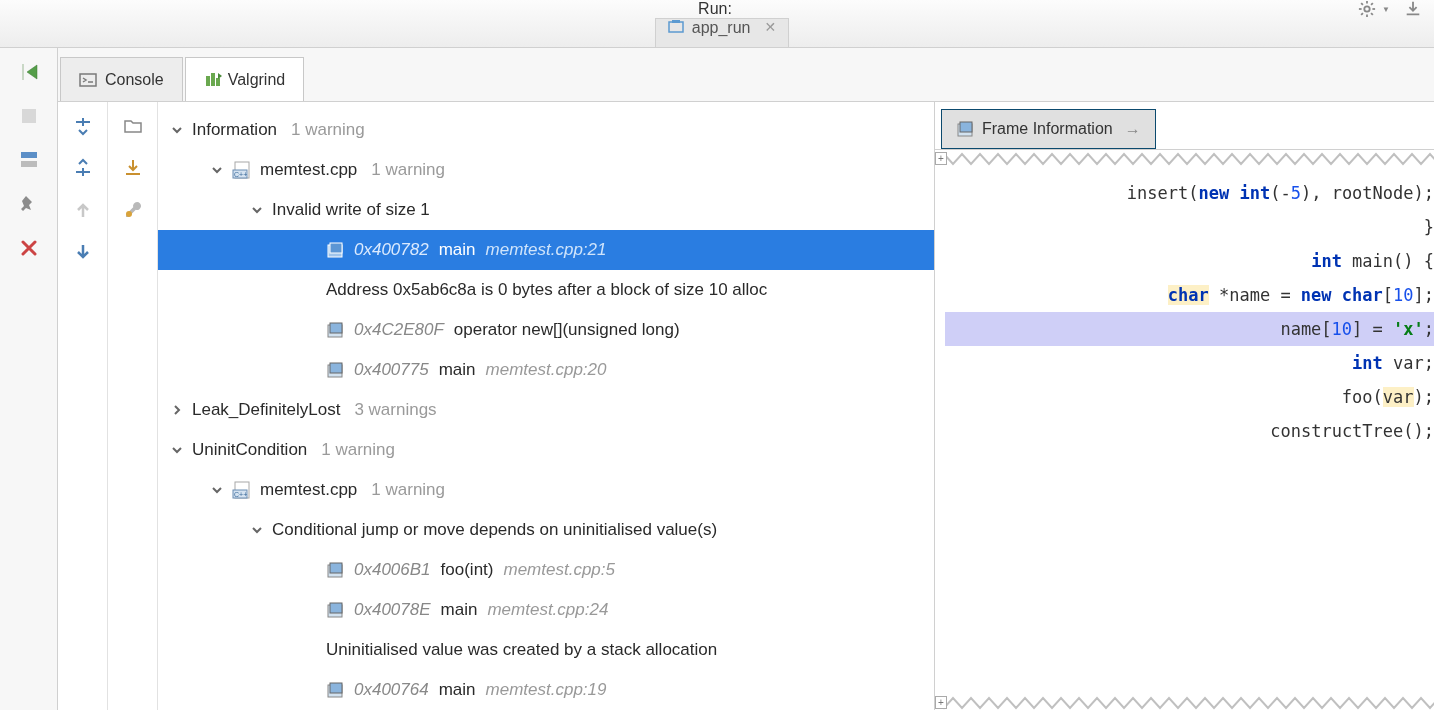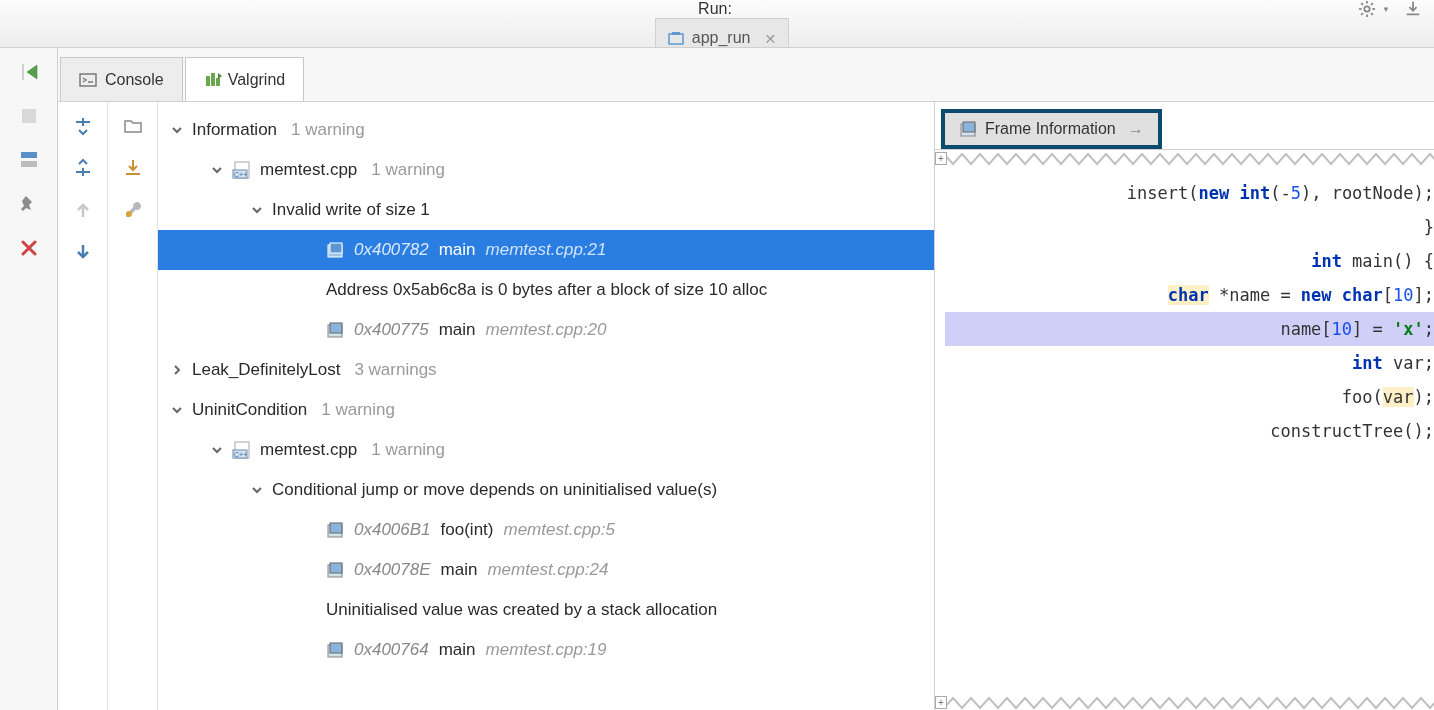--- a/index.html
+++ b/index.html
@@ -20,21 +20,21 @@
   align-items: center;
   padding-left: 10px;
   position: relative;
   flex-direction: column;
 }
 .run-label { color: #333; font-size: 16px; margin-right: 14px; }
 .run-tab {
   background: #e7e7e7;
   height: 46px;
   display: flex;
-  align-items: flex-end;
+  align-items: flex-start;
   padding: 0 12px;
   border-top: 1px solid #d0d0d0;
   border-left: 1px solid #d0d0d0;
   border-right: 1px solid #d0d0d0;
   gap: 8px;
 }
 .run-tab .icon-box {
   width: 16px; height: 16px;
 }
 .run-tab-title { font-size: 16px; color: #555; }
@@ -160,21 +160,21 @@
   height: 40px;
   display: flex;
   align-items: center;
   gap: 8px;
   padding: 0 14px;
   font-size: 16px;
   border: 1px solid transparent;
 }
 .right-tab.inactive {
   background: #e0e0e0;
-  border: 4px solid #0c4a6e;
+  border: 1px solid #0c4a6e;
 }
 .code-area {
   flex: 1;
   padding: 10px 0 10px 10px;
   font-family: "Consolas", "Menlo", monospace;
   font-size: 17px;
   line-height: 34px;
   overflow: hidden;
 }
 .code-line { white-space: pre; padding-left: 8px; text-align: right; }
@@ -374,20 +374,31 @@
           <span class="addr">0x400782</span>
           <span class="tree-label">main</span>
           <span class="loc">memtest.cpp:21</span>
         </div>
 
         <div class="tree-row">
           <span class="indent" style="width:168px"></span>
           <span class="tree-label">Address 0x5ab6c8a is 0 bytes after a block of size 10 alloc</span>
         </div>
 
+        <div class="tree-row">
+          <span class="indent" style="width:168px"></span>
+          <span class="file-icon">
+              <svg width="18" height="18" viewBox="0 0 18 18">
+                <rect x="2" y="4" width="14" height="12" fill="#d2e2f0" stroke="#888"></rect>
+                <rect x="4" y="2" width="12" height="10" fill="#8ab4dd" stroke="#666"></rect>
+              </svg>
+            </span>
+          <span class="addr">0x4C2E80F</span>
+          <span class="tree-label">operator new[](unsigned long)</span>
+        </div>
 
         <div class="tree-row">
           <span class="indent" style="width:168px"></span>
           <span class="file-icon">
               <svg width="18" height="18" viewBox="0 0 18 18">
                 <rect x="2" y="4" width="14" height="12" fill="#d2e2f0" stroke="#888"></rect>
                 <rect x="4" y="2" width="12" height="10" fill="#8ab4dd" stroke="#666"></rect>
               </svg>
             </span>
           <span class="addr">0x400775</span>

